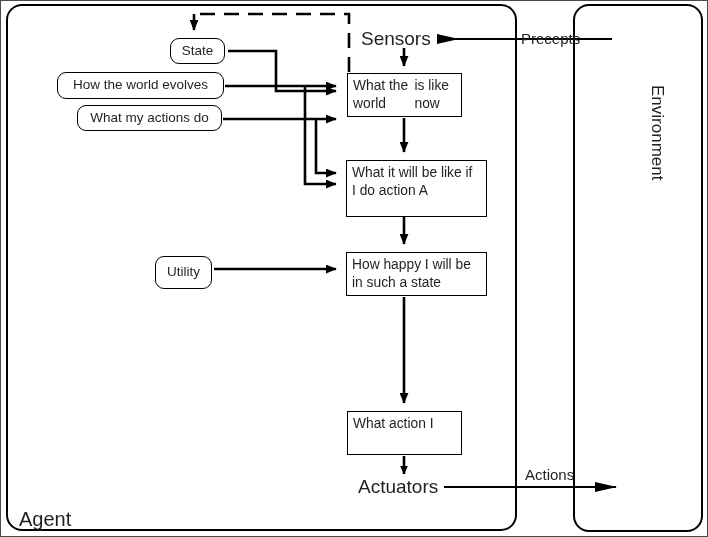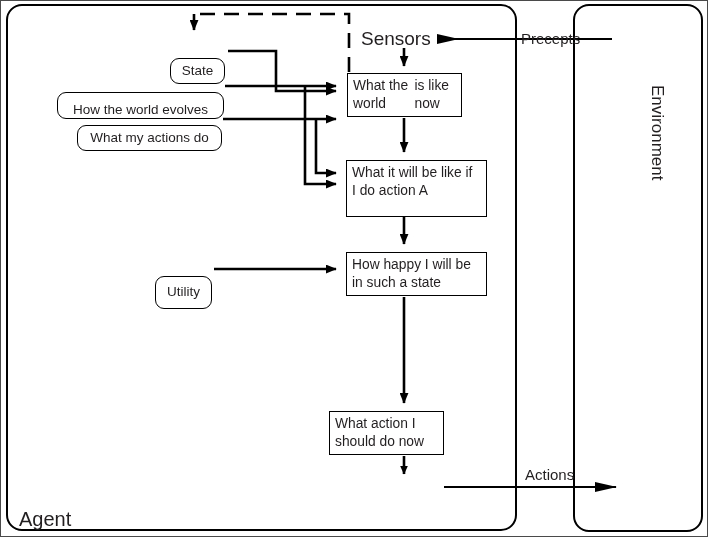--- a/index.html
+++ b/index.html
@@ -33,21 +33,20 @@
     justify-content: center;
     z-index: 3;
   }
   .pill {
     border: 1.6px solid #000;
     border-radius: 9px;
     font-size: 13.5px;
     line-height: 1.1;
     white-space: nowrap;
     padding: 0 8px;
-    margin-top: 20px;
   }
   .rect {
     border: 1.4px solid #000;
     font-size: 13.8px;
     line-height: 1.32;
     align-items: flex-start;
     justify-content: flex-start;
     padding: 3px 4px 0 5px;
     text-align: left;
   }
@@ -143,21 +142,21 @@
 
     <path d="M612,39 L438,39" fill="none" stroke="#000" stroke-width="2.2" marker-end="url(#ahL)"></path>
 
     <path d="M444,487 L616,487" fill="none" stroke="#000" stroke-width="2.2" marker-end="url(#ahR)"></path>
   </svg>
 
   <div class="node pill" style="left:170px; top:38px; width:55px; height:26px;">
     <span>State</span>
   </div>
 
-  <div class="node pill" style="left:57px; top:72px; width:167px; height:27px;align-items:flex-end;">
+  <div class="node pill" style="left:57px; top:72px; width:167px; height:27px;">
     <span>How the world evolves</span>
   </div>
 
   <div class="node pill" style="left:77px; top:105px; width:145px; height:26px;">
     <span>What my actions do</span>
   </div>
 
   <div class="node pill" style="left:155px; top:256px; width:57px; height:33px;">
     <span>Utility</span>
   </div>
@@ -170,27 +169,27 @@
   <div class="node rect" style="left:346px; top:160px; width:141px; height:57px; flex-direction:column;">
     <span>What it will be like if</span>
     <span>I do action A</span>
   </div>
 
   <div class="node rect" style="left:346px; top:252px; width:141px; height:44px; flex-direction:column;">
     <span>How happy I will be</span>
     <span>in such a state</span>
   </div>
 
-  <div class="node rect" style="left:329px; top:411px; width:115px; height:44px; flex-direction:column;">
+  <div class="node rect" style="left:347px; top:411px; width:115px; height:44px; flex-direction:column;">
     <span>What action I</span>
-    <span>should do now</span>
   </div>
 
   <div class="plain-label big-label" style="left:361px; top:28px;">Sensors</div>
 
+  <div class="plain-label big-label" style="left:358px; top:476px;">Actuators</div>
 
   <div class="plain-label small-label" style="left:521px; top:18px;">Precepts</div>
 
   <div class="plain-label small-label" style="left:525px; top:454px;">Actions</div>
 
   <div class="plain-label corner-label" style="left:19px; top:508px;">Agent</div>
 
   <div class="vlabel" style="left:647px; top:85px;">Environment</div>
 
 </div>

